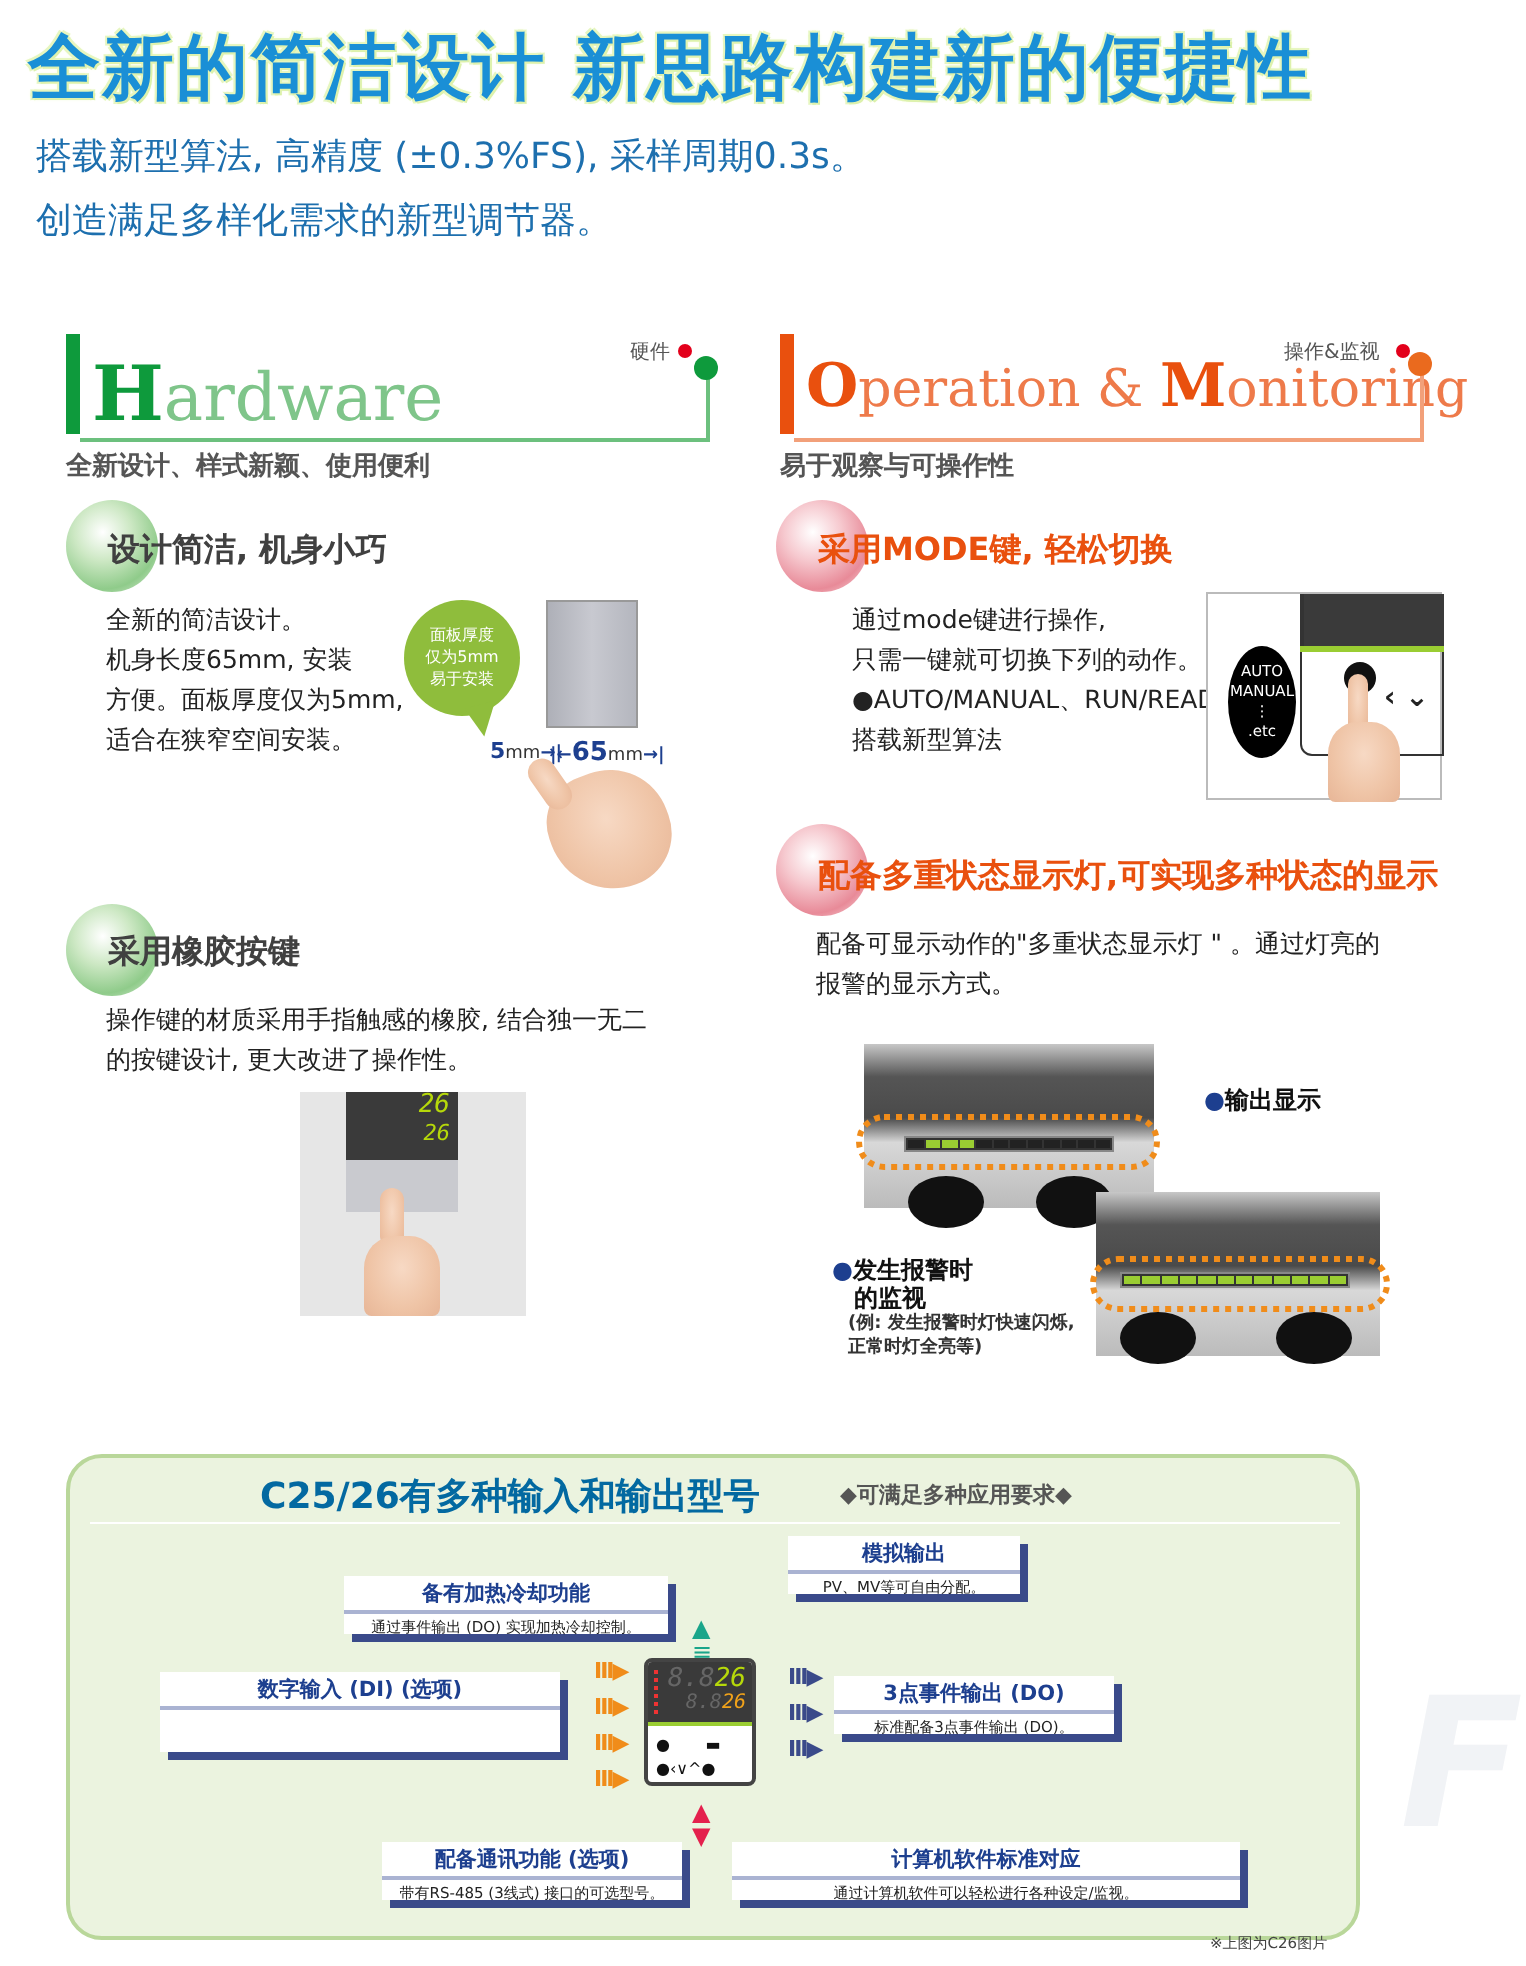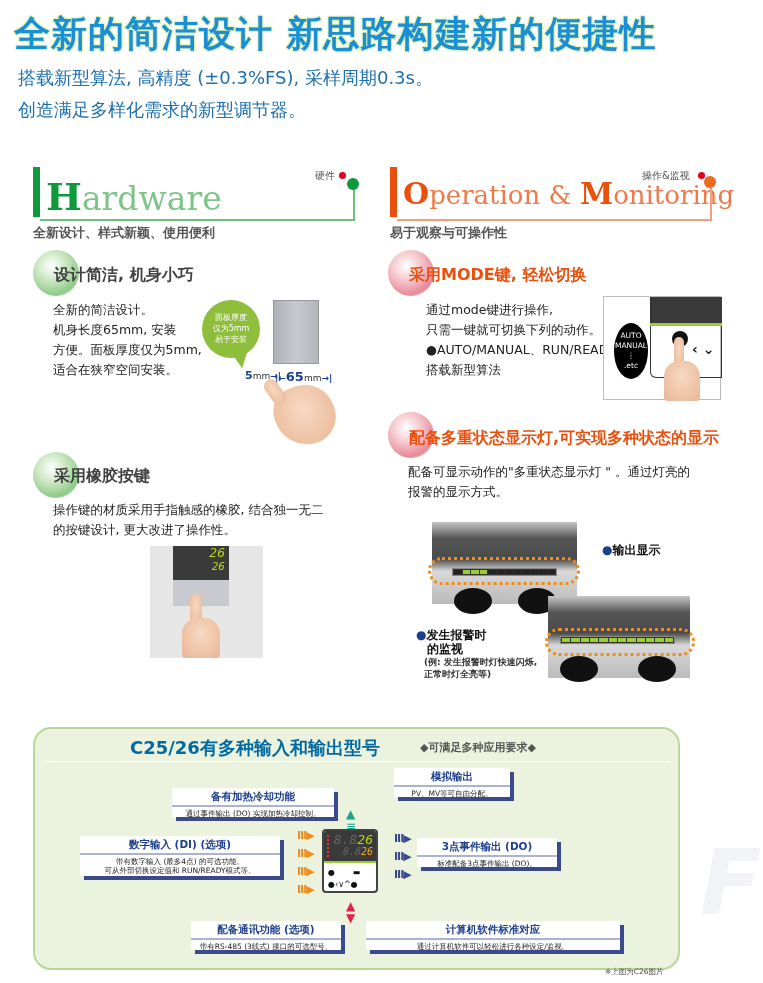--- a/index.html
+++ b/index.html
@@ -237,24 +237,20 @@
 <div class="abs info-box" style="left:172px; top:768px; width:162px; height:29px;margin-top:20px;">
   <div class="t">备有加热冷却功能</div>
   <div class="d">通过事件输出 (DO) 实现加热冷却控制。</div>
 </div>
 <div class="abs info-box" style="left:394px; top:768px; width:116px; height:29px;">
   <div class="t">模拟输出</div>
   <div class="d">PV、MV等可自由分配。</div>
 </div>
 <div class="abs info-box" style="left:80px; top:836px; width:200px; height:40px;">
   <div class="t">数字输入 (DI) (选项)</div>
-  <div class="d" style="padding-top:2px; line-height:9px;">
-      <div>带有数字输入 (最多4点) 的可选功能。</div>
-      <div>可从外部切换设定值和 RUN/READY模式等。</div>
-    </div>
 </div>
 <div class="abs info-box" style="left:417px; top:838px; width:140px; height:29px;">
   <div class="t">3点事件输出 (DO)</div>
   <div class="d">标准配备3点事件输出 (DO)。</div>
 </div>
 <div class="abs info-box" style="left:191px; top:921px; width:150px; height:29px;">
   <div class="t">配备通讯功能 (选项)</div>
   <div class="d">带有RS-485 (3线式) 接口的可选型号。</div>
 </div>
 <div class="abs info-box" style="left:366px; top:921px; width:254px; height:29px;">

